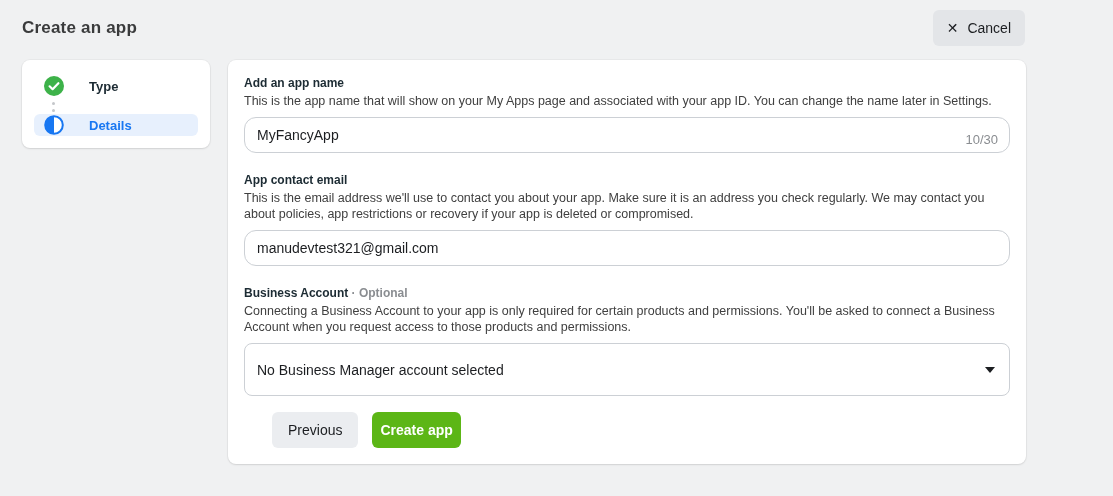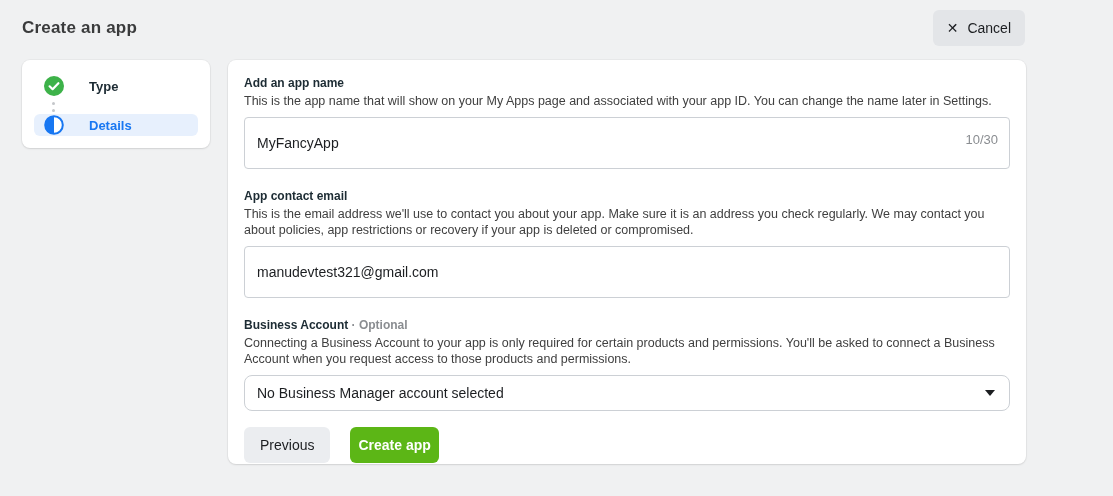--- a/index.html
+++ b/index.html
@@ -37,44 +37,44 @@
   .step-connector { height: 14px; display: flex; flex-direction: column; gap: 4px; justify-content: center; margin-left: 18px; }
   .dot { width: 3px; height: 3px; border-radius: 50%; background: #c4c6ca; }
   .step-icon { width: 20px; height: 20px; flex: none; display: block; }
   
   .form-card { flex: 1; height: 404px; padding: 16px 16px 0; }
   .field-label { font-size: 12px; font-weight: 700; color: #1c2b33; margin-bottom: 3px; }
   .optional { color: #8a8d91; font-weight: 700; }
   .field-desc { font-size: 12.5px; line-height: 16px; color: #404040; margin-bottom: 8px; max-width: 752px; }
   .input-wrap { position: relative; margin-bottom: 20px; }
   .text-input {
-    width: 100%; height: 52px; border: 1px solid #ccd0d5; border-radius: 4px;
+    width: 100%; height: 36px; border: 1px solid #ccd0d5; border-radius: 12px;
     padding: 0 58px 0 12px; font-family: inherit; font-size: 14px; color: #1c1e21; background: #fff;
   }
   .text-input.no-counter { padding-right: 12px; }
   .char-counter {
     position: absolute; right: 12px; top: 4px; height: 36px;
     display: flex; align-items: center; font-size: 13px; color: #8a8d91;
   }
   .select-box {
     display: flex; align-items: center; justify-content: space-between;
-    height: 36px; border: 1px solid #ccd0d5; border-radius: 8px;
+    height: 53px; border: 1px solid #ccd0d5; border-radius: 8px;
     padding: 0 14px 0 12px; font-size: 14px; color: #1c1e21; background: #fff;
     cursor: pointer; margin-bottom: 16px;
   }
   .caret-down {
     width: 0; height: 0;
     border-left: 5px solid transparent; border-right: 5px solid transparent;
     border-top: 6px solid #1c1e21;
   }
   
   .form-footer { display: flex; align-items: center; justify-content: space-between; margin-top: 0; }
   .agreement { font-size: 13px; color: #1c2b33; }
   .agreement a { color: #1877f2; text-decoration: none; }
-  .footer-actions { display: flex; align-items: flex-start; gap: 20px; }
+  .footer-actions { display: flex; align-items: flex-start; gap: 14px; margin-left: 28px; }
   .btn-previous { background: #ebedf0; color: #1c1e21; font-weight: 500; padding: 0 16px; }
   .btn-create { background: #5cb616; color: #fff; font-weight: 700; padding: 0 8px; }
 </style>
 </head>
 <body>
 
 <div class="header">
   <div class="page-title">Create an app</div>
   <button class="btn btn-cancel">
     <span class="close-glyph">✕</span>

